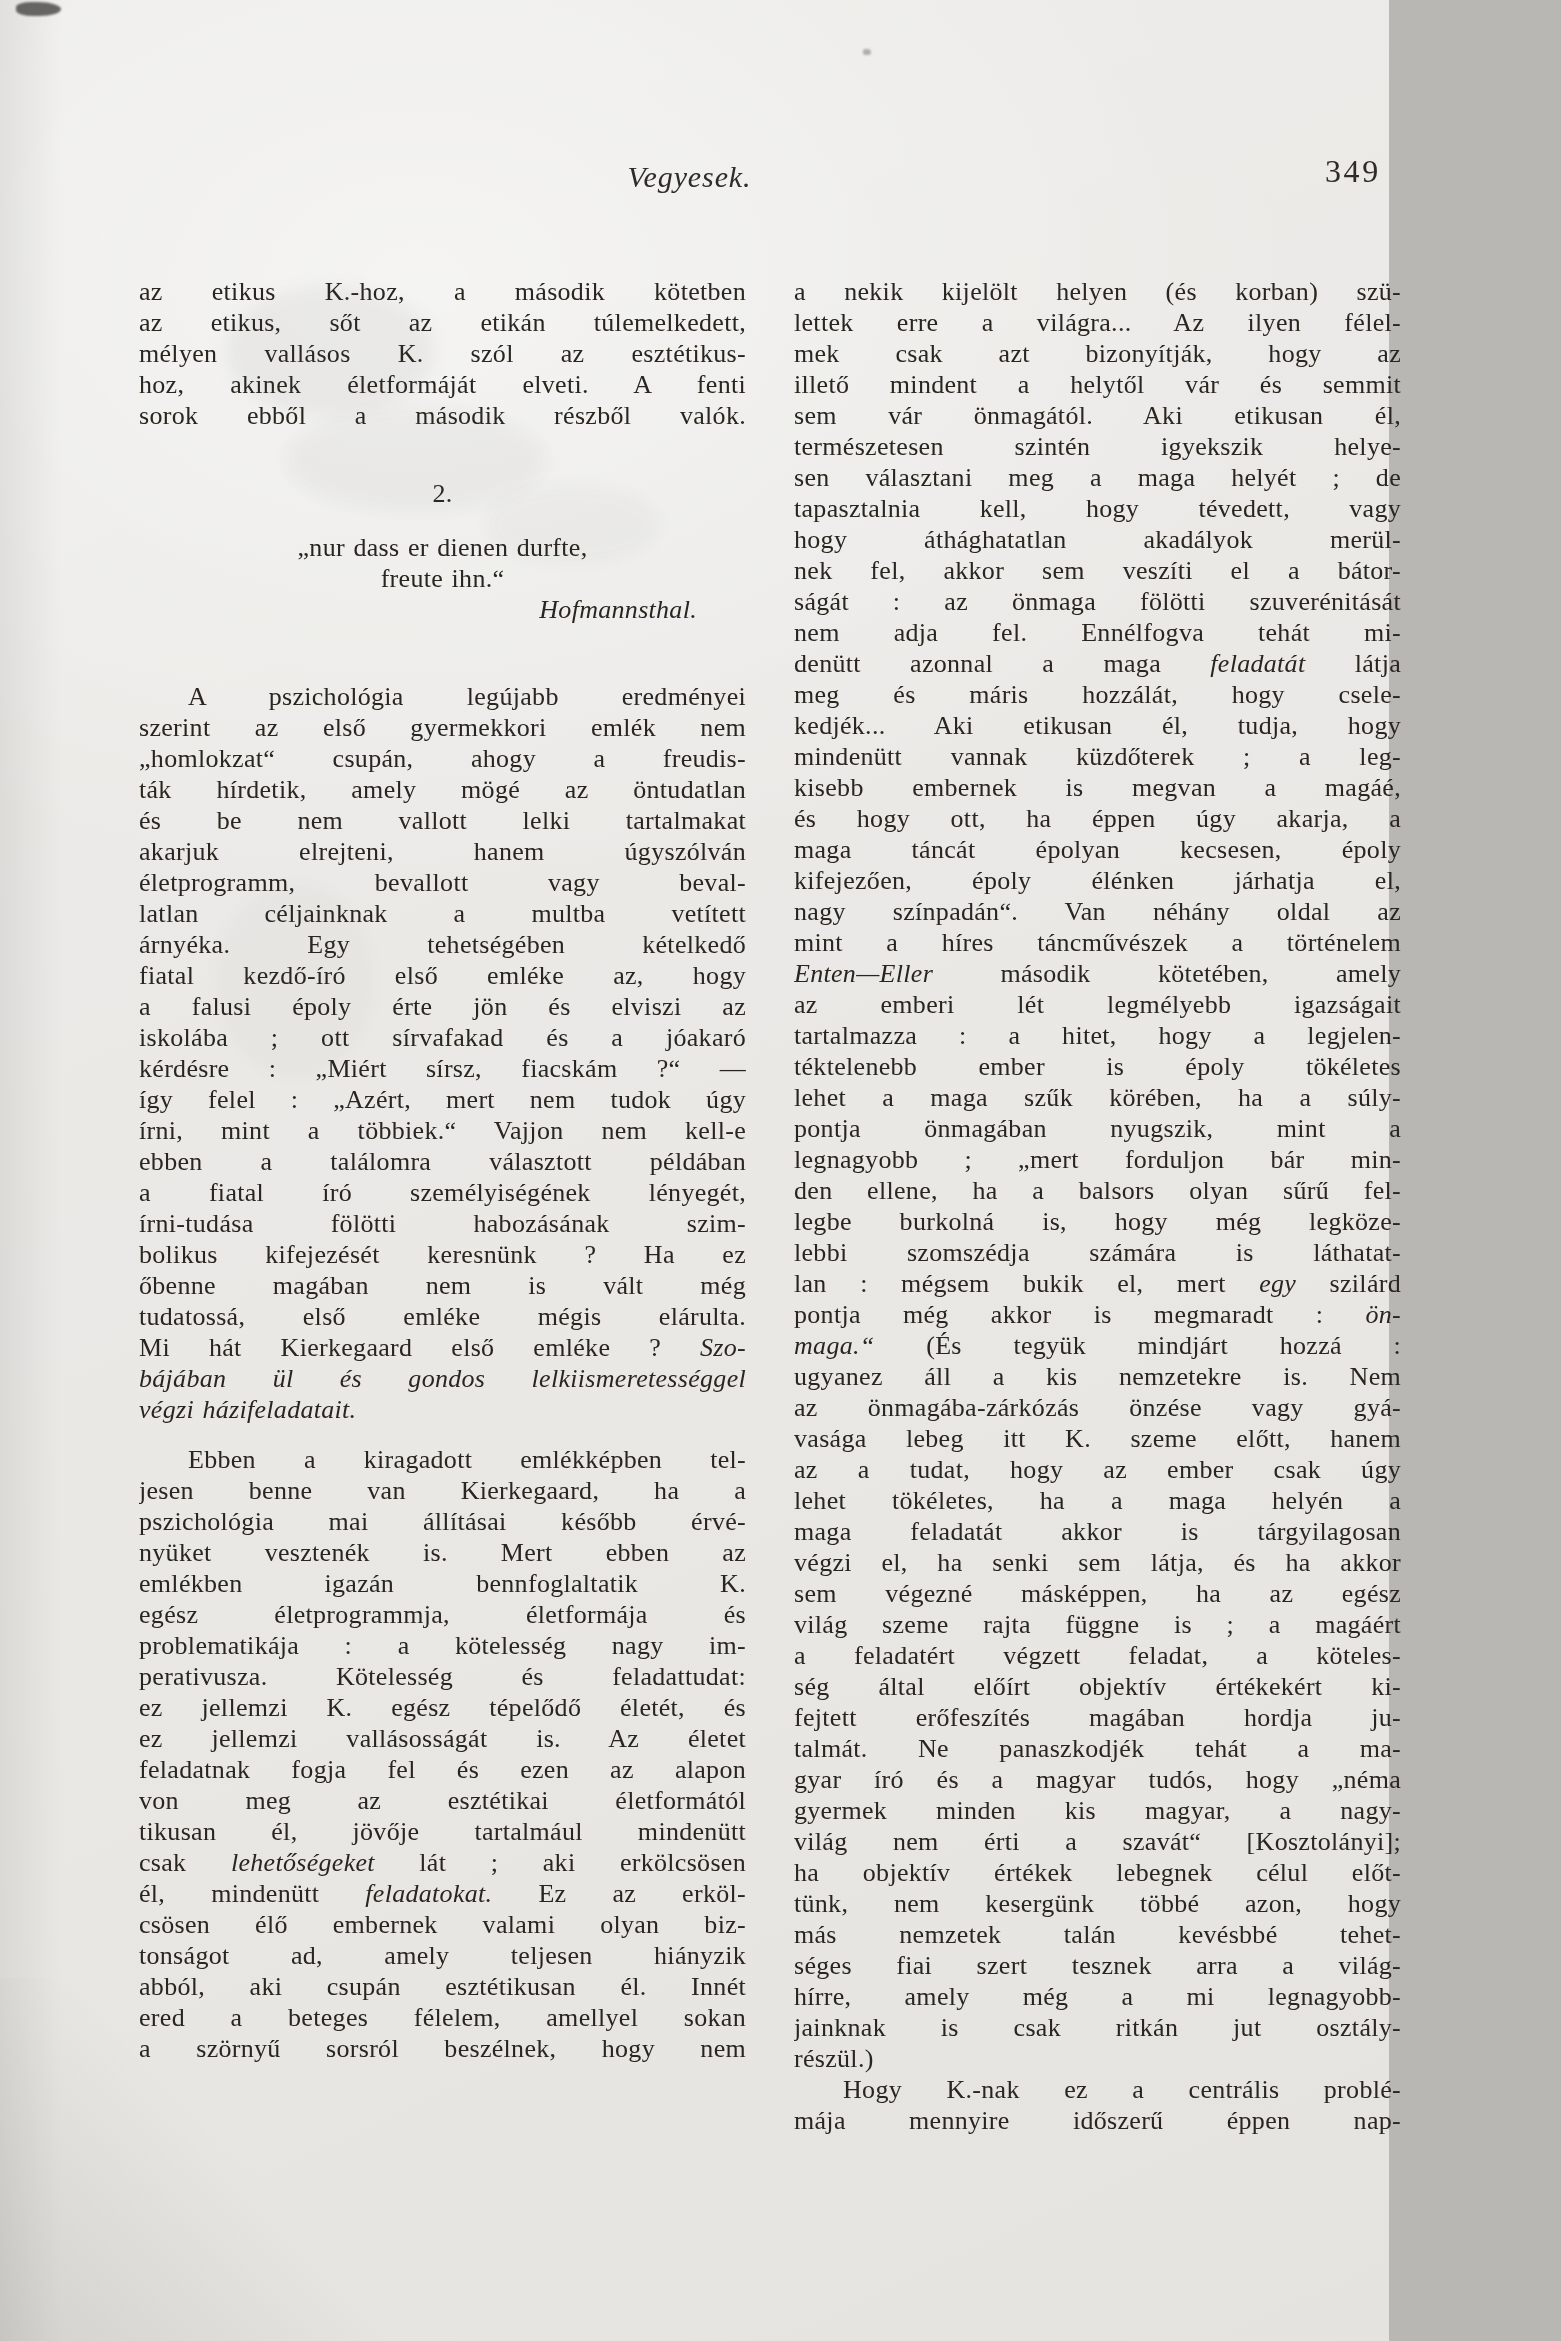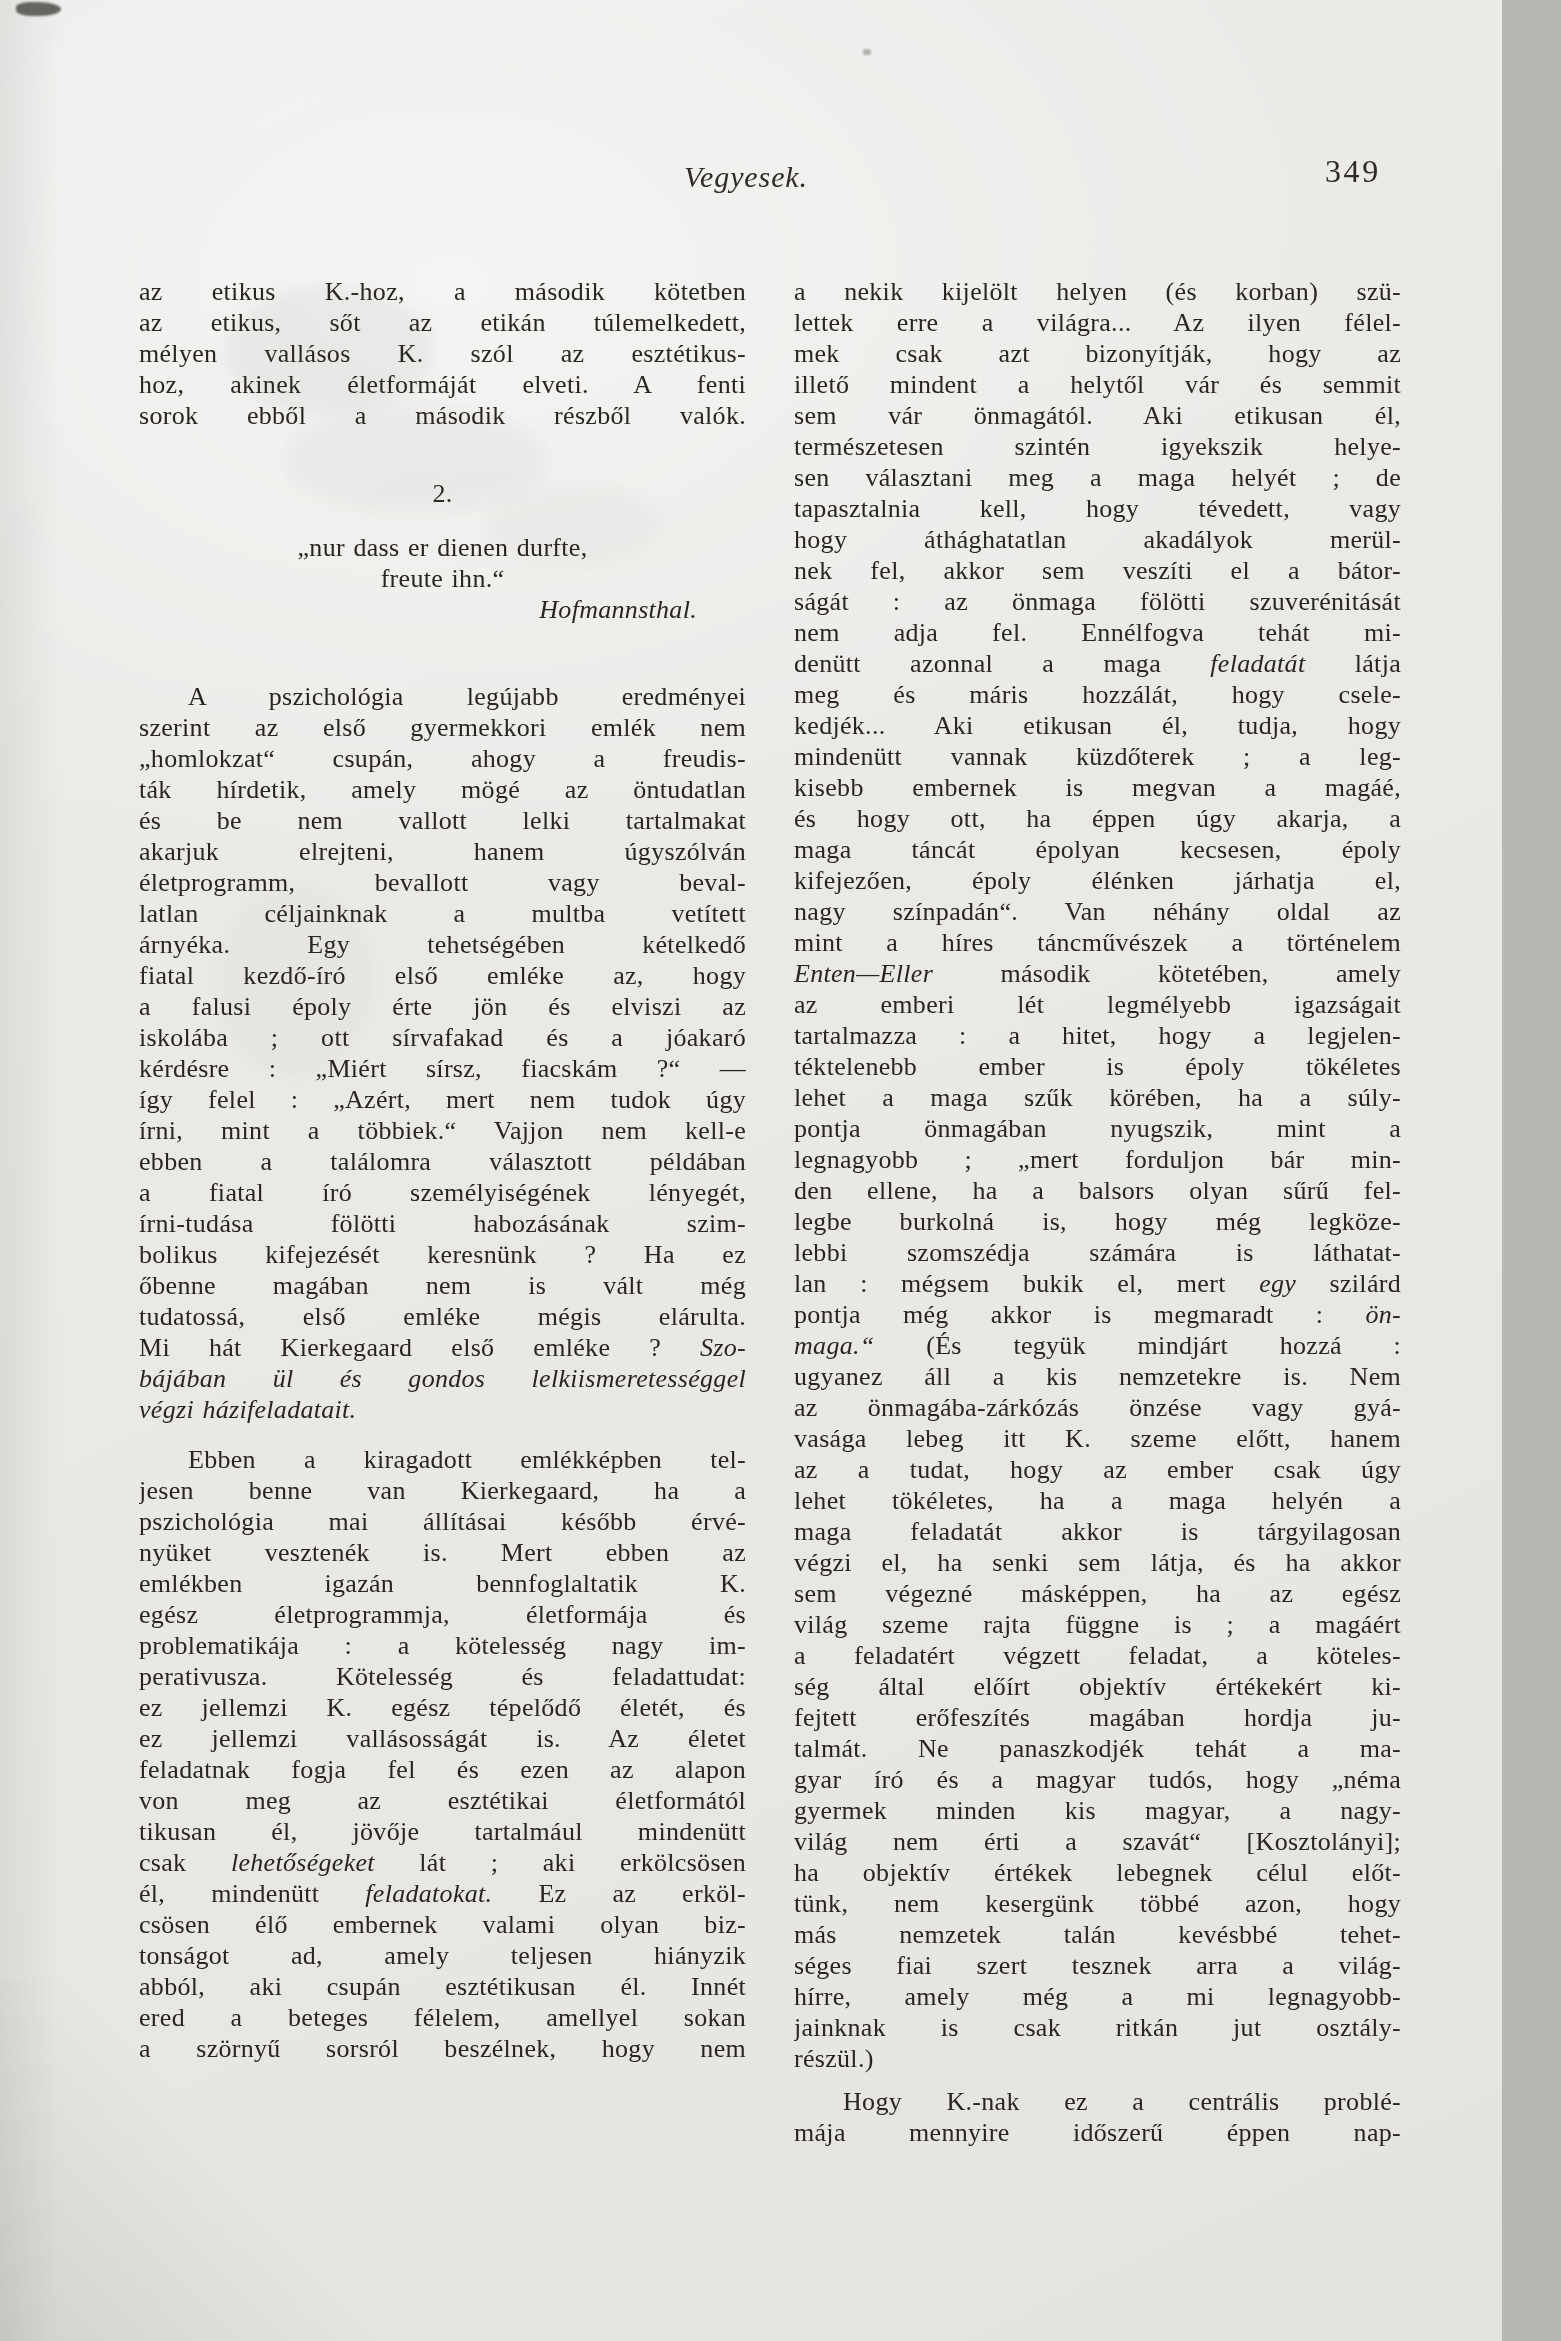--- a/index.html
+++ b/index.html
@@ -2,21 +2,21 @@
 <html lang="hu" style="font-size:14px"><head>
 <meta charset="utf-8">
 <style>
   html,body{margin:0;padding:0;}
   body{
     width:1561px;height:2342px;overflow:hidden;
     background:#b8b7b3;
     font-family:"Liberation Serif","DejaVu Serif",serif;
   }
   .page{
-    position:relative;width:1502px;height:2342px;
+    position:relative;width:1389px;height:2342px;
     background:
       radial-gradient(1388px 954px at 30% 12%, rgba(255,255,255,0.45), rgba(255,255,255,0) 65%),
       linear-gradient(155deg,#edecea 0%, #e9e8e5 55%, #e4e3df 100%);
     color:#282520;
   }
   
   .corner-shade{
     position:absolute;left:0;bottom:0;width:399px;height:364px;
     background:linear-gradient(48deg, rgba(105,103,97,0.16) 0%, rgba(105,103,97,0.0) 55%);
     pointer-events:none;
@@ -60,21 +60,21 @@
   }
   .column + .column{margin-left:48px;}
 
   .line{
     height:31px;overflow:hidden;
     text-align:justify;text-align-last:justify;
   }
   .line.last{text-align-last:left;}
   .para.indent .line.first{padding-left:49px;}
   .para + .para{margin-top:19px;}
-  .para.flush{margin-top:12px;}
+  .para.flush{margin-top:0;}
   .it{font-style:italic;}
 
   .section-num{
     margin-top:47px;height:31px;
     text-align:center;text-align-last:center;
   }
   .quote{margin-top:22.6px;}
   .qline{height:31px;text-align:right;text-align-last:center;}
   .attribution{
     height:31px;

